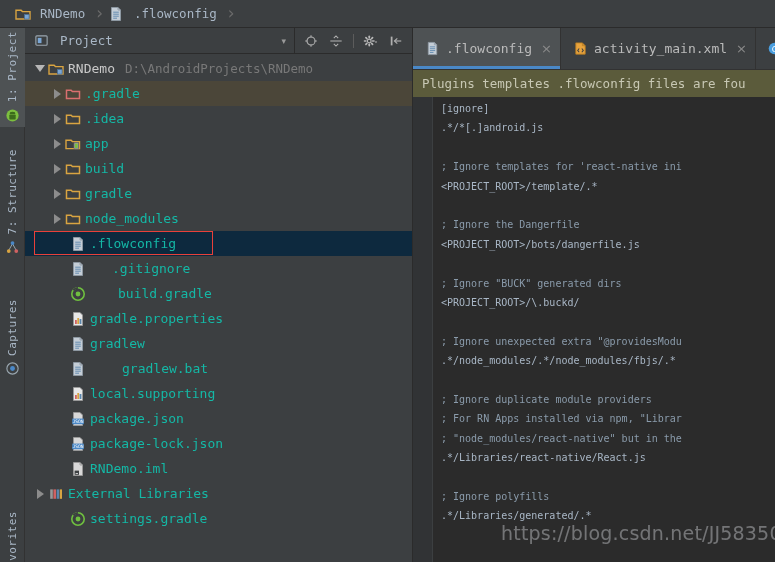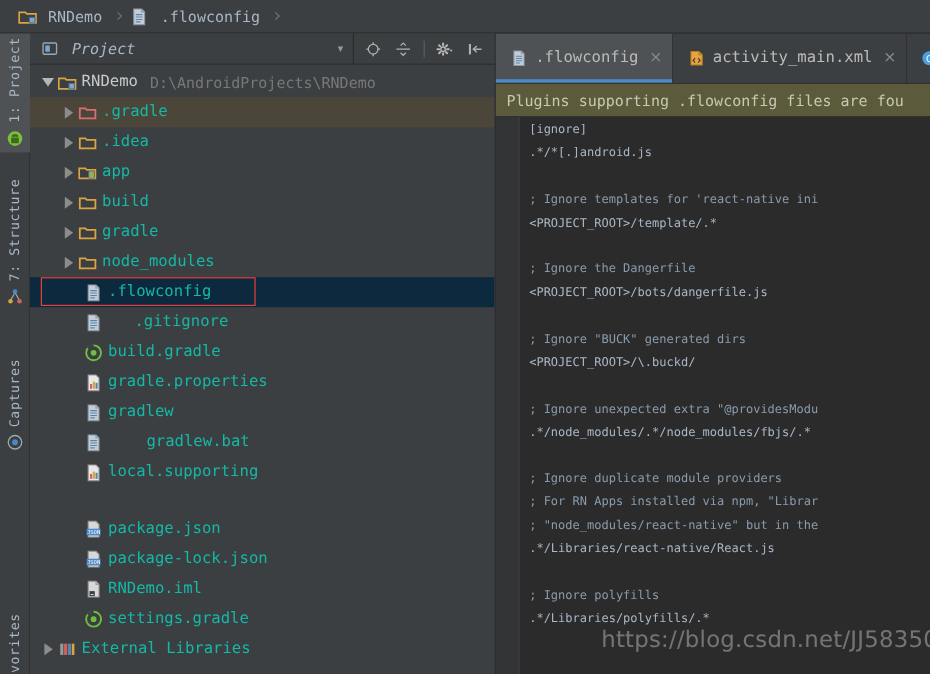--- a/index.html
+++ b/index.html
@@ -98,21 +98,21 @@
   }
   .panel-header {
     height: 26px;
     flex: 0 0 26px;
     display: flex;
     align-items: center;
     background: #3c3f41;
     border-bottom: 1px solid #2b2b2b;
     padding-left: 8px;
   }
-  .panel-title-group { display: flex; align-items: center; flex: 1 1 auto; min-width: 0; font-style: italic; }
+  .panel-title-group { display: flex; align-items: center; flex: 1 1 auto; min-width: 0; }
   .panel-title {
     font-family: "DejaVu Sans Mono", monospace;
     font-size: 12.5px;
     color: #a9b7c6;
     margin-left: 6px;
   }
   .panel-caret {
     margin-left: auto;
     margin-right: 8px;
     color: #9a9a9a;
@@ -554,21 +554,21 @@
                 <line x1="5.2" y1="6.2" x2="10.8" y2="6.2"></line>
                 <line x1="5.2" y1="8.2" x2="10.8" y2="8.2"></line>
                 <line x1="5.2" y1="10.2" x2="10.8" y2="10.2"></line>
                 <line x1="5.2" y1="12.2" x2="9" y2="12.2"></line>
               </g>
             </svg>
           </span>
           <span class="node-label">.gitignore</span>
         </div>
 
-        <div class="node" style="padding-left:44px;">
+        <div class="node" style="padding-left:44px;gap:28px;">
           <span class="node-icon">
             <svg width="16" height="16" viewBox="0 0 16 16">
               <circle cx="8" cy="8" r="6.2" fill="none" stroke="#6fbf3f" stroke-width="1.6"></circle>
               <circle cx="8" cy="8" r="2.4" fill="#6fbf3f"></circle>
               <path d="M8 1.8 A6.2 6.2 0 0 0 3.2 4.2" fill="none" stroke="#3c3f41" stroke-width="1.8"></path>
             </svg>
           </span>
           <span class="node-label">build.gradle</span>
         </div>
 
@@ -621,21 +621,21 @@
             <svg width="16" height="16" viewBox="0 0 16 16">
               <path d="M3.5 1.5 H10 L12.5 4 V14.5 H3.5 Z" fill="#e8e8e8" stroke="#9a9a9a" stroke-width="0.9"></path>
               <rect x="5" y="9" width="1.8" height="4" fill="#d06262"></rect>
               <rect x="7.3" y="7" width="1.8" height="6" fill="#d9a441"></rect>
               <rect x="9.6" y="8" width="1.8" height="5" fill="#5a86ad"></rect>
             </svg>
           </span>
           <span class="node-label">local.supporting</span>
         </div>
 
-        <div class="node" style="padding-left:44px;margin-top:22px;">
+        <div class="node" style="padding-left:44px;">
           <span class="node-icon">
             <svg width="16" height="16" viewBox="0 0 16 16">
               <path d="M3.5 1.5 H10 L12.5 4 V14.5 H3.5 Z" fill="#d8d8d8" stroke="#9a9a9a" stroke-width="0.9"></path>
               <rect x="2.2" y="7.6" width="11.6" height="5.6" fill="#4a88c7"></rect>
               <text x="8" y="12" font-family="DejaVu Sans Mono, monospace" font-size="4.6" fill="#ffffff" text-anchor="middle">JSON</text>
             </svg>
           </span>
           <span class="node-label">package.json</span>
         </div>
 
@@ -655,44 +655,44 @@
             <svg width="16" height="16" viewBox="0 0 16 16">
               <path d="M3.5 1.5 H10 L12.5 4 V14.5 H3.5 Z" fill="#d8d8d8" stroke="#9a9a9a" stroke-width="0.9"></path>
               <path d="M10 1.5 V4 H12.5" fill="none" stroke="#9a9a9a" stroke-width="0.9"></path>
               <rect x="4.6" y="9.6" width="4.4" height="4.2" fill="#3c3f41"></rect>
               <rect x="5.6" y="12" width="2.4" height="0.9" fill="#d8d8d8"></rect>
             </svg>
           </span>
           <span class="node-label">RNDemo.iml</span>
         </div>
 
-        <div class="node" style="padding-left:44px;">
-          <span class="node-icon">
-            <svg width="16" height="16" viewBox="0 0 16 16">
-              <circle cx="8" cy="8" r="6.2" fill="none" stroke="#6fbf3f" stroke-width="1.6"></circle>
-              <circle cx="8" cy="8" r="2.4" fill="#6fbf3f"></circle>
-              <path d="M8 1.8 A6.2 6.2 0 0 0 3.2 4.2" fill="none" stroke="#3c3f41" stroke-width="1.8"></path>
-            </svg>
-          </span>
-          <span class="node-label">settings.gradle</span>
-        </div>
-
         <div class="node" style="padding-left:8px;">
           <span class="node-arrow">
               <span class="arrow-r"></span>
             </span>
           <span class="node-icon">
             <svg width="16" height="16" viewBox="0 0 16 16">
               <rect x="2.2" y="3.4" width="2.6" height="9.4" fill="#9a9a9a"></rect>
               <rect x="5.4" y="3.4" width="2.6" height="9.4" fill="#d06262"></rect>
               <rect x="8.6" y="3.4" width="2.6" height="9.4" fill="#5a86ad"></rect>
               <rect x="11.8" y="3.4" width="2.2" height="9.4" fill="#d9a441"></rect>
             </svg>
           </span>
           <span class="node-label">External Libraries</span>
+        </div>
+
+        <div class="node" style="padding-left:44px;">
+          <span class="node-icon">
+            <svg width="16" height="16" viewBox="0 0 16 16">
+              <circle cx="8" cy="8" r="6.2" fill="none" stroke="#6fbf3f" stroke-width="1.6"></circle>
+              <circle cx="8" cy="8" r="2.4" fill="#6fbf3f"></circle>
+              <path d="M8 1.8 A6.2 6.2 0 0 0 3.2 4.2" fill="none" stroke="#3c3f41" stroke-width="1.8"></path>
+            </svg>
+          </span>
+          <span class="node-label">settings.gradle</span>
         </div>
 
       </div>
     </div>
 
     <div class="editor-area">
 
       <div class="tabbar">
 
         <div class="etab active">
@@ -731,21 +731,21 @@
               <circle cx="8" cy="8" r="6.2" fill="#4a9fe0"></circle>
               <text x="8" y="11.4" font-family="DejaVu Sans, sans-serif" font-size="8.5" fill="#ffffff" text-anchor="middle">C</text>
             </svg>
           </span>
 
         </div>
 
       </div>
 
       <div class="notif">
-        <span class="notif-text">Plugins supporting .flowconfig files are fou</span>
+        <span class="notif-text">Plugins templates .flowconfig files are fou</span>
       </div>
 
       <div class="code-wrap">
         <div class="gutter"></div>
         <div class="code">
           <div class="cline">[ignore]</div>
           <div class="cline">.*/*[.]android.js</div>
           <div class="cline blank">&nbsp;</div>
           <div class="cline comment">; Ignore templates for 'react-native ini</div>
           <div class="cline">&lt;PROJECT_ROOT&gt;/template/.*</div>
@@ -758,21 +758,21 @@
           <div class="cline blank">&nbsp;</div>
           <div class="cline comment">; Ignore unexpected extra "@providesModu</div>
           <div class="cline">.*/node_modules/.*/node_modules/fbjs/.*</div>
           <div class="cline blank">&nbsp;</div>
           <div class="cline comment">; Ignore duplicate module providers</div>
           <div class="cline comment">; For RN Apps installed via npm, "Librar</div>
           <div class="cline comment">; "node_modules/react-native" but in the</div>
           <div class="cline">.*/Libraries/react-native/React.js</div>
           <div class="cline blank">&nbsp;</div>
           <div class="cline comment">; Ignore polyfills</div>
-          <div class="cline">.*/Libraries/polyfills/.*</div>
+          <div class="cline">.*/Libraries/generated/.*</div>
           <div class="cline blank">&nbsp;</div>
 
         </div>
         <div class="watermark">https://blog.csdn.net/JJ583500596</div>
       </div>
 
     </div>
   </div>
 </div>
 

